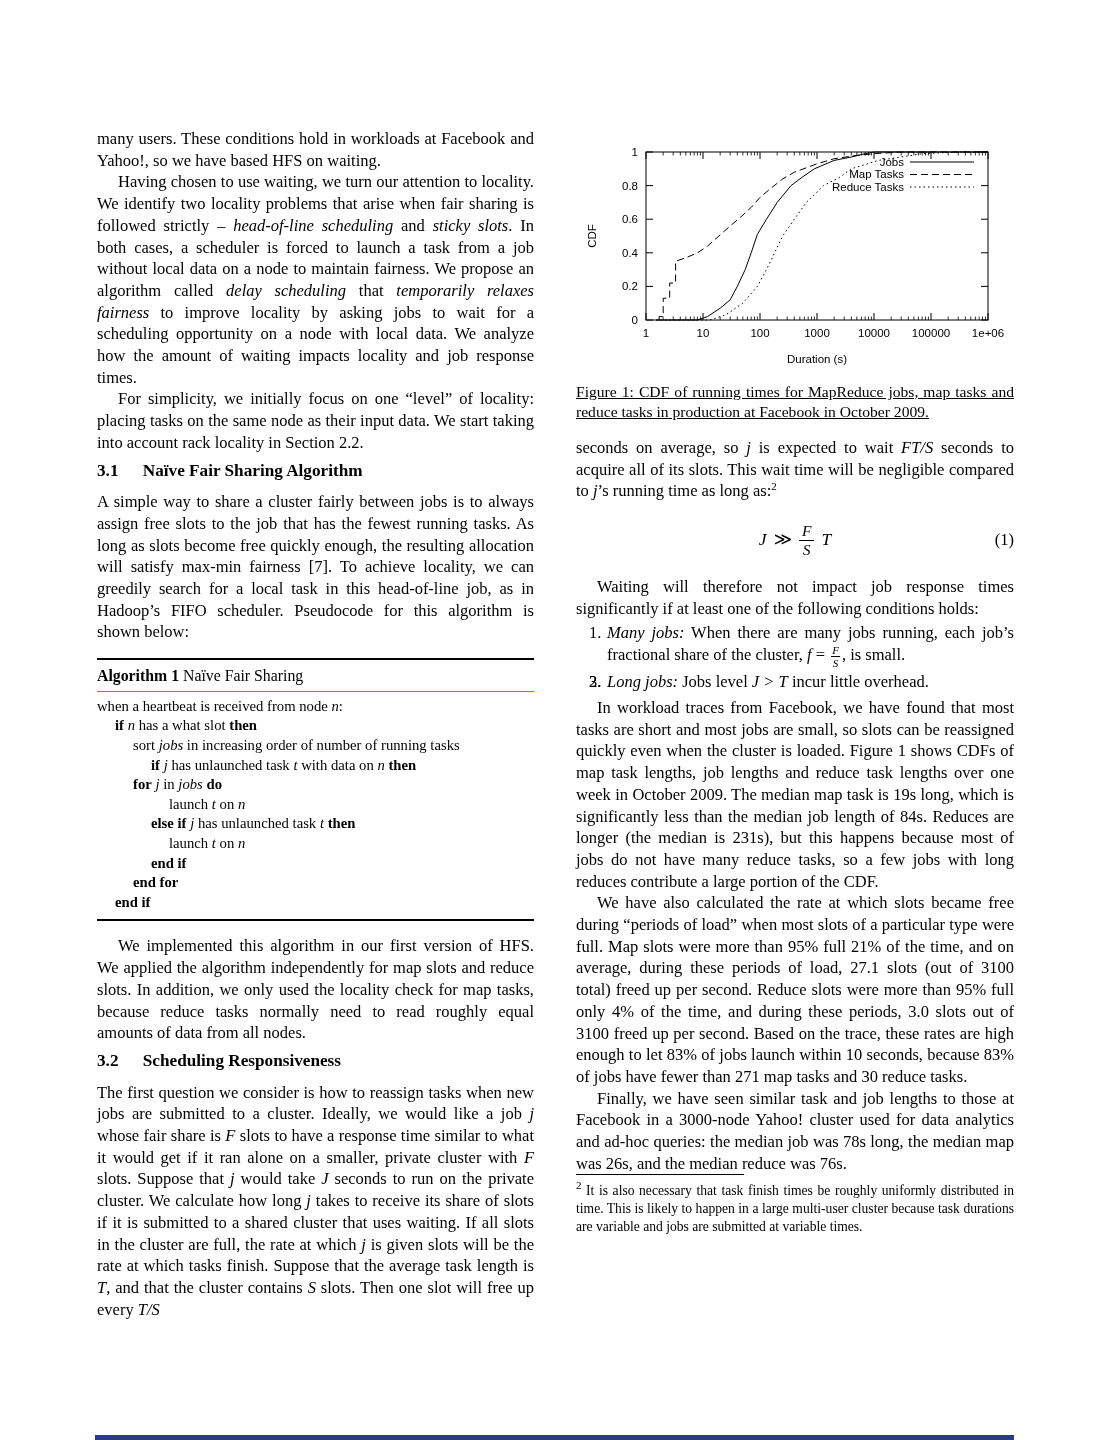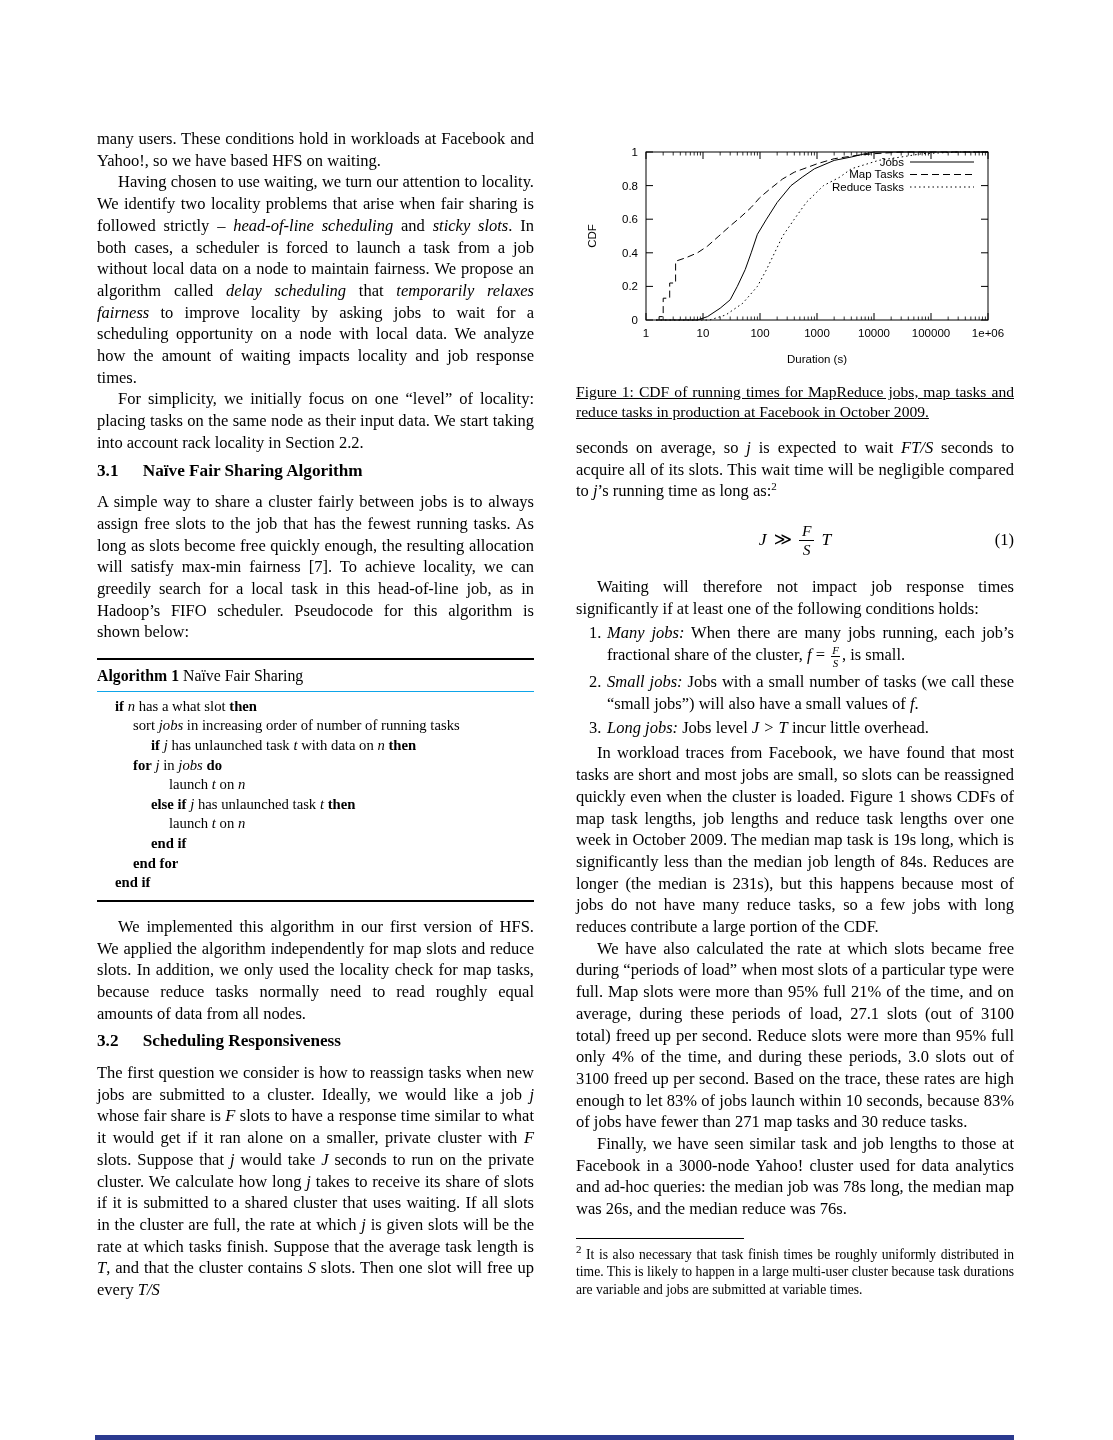--- a/index.html
+++ b/index.html
@@ -43,21 +43,21 @@
   .cond-list { margin:3px 0 4px; }
   .list-item { position:relative; padding-left:31px; margin:2px 0; text-align:justify; }
   .list-item .li-num { position:absolute; left:13px; }
 
   
   .figure { margin:0 0 8px 0; }
   .fig-caption { font-size:15.6px; line-height:20.6px; text-align:justify; margin:8px 0 14px;text-decoration:underline; }
   .tick { font-family:"Liberation Sans", sans-serif; font-size:11.5px; fill:#000; }
 
   
-  .footnote { margin-top:18px; font-size:13.6px; line-height:17.6px; text-align:justify; }
+  .footnote { font-size:13.6px; line-height:17.6px; text-align:justify; }
   .footnote-rule { width:168px; border-top:1px solid #000; margin-bottom:7px; }
 
   .bottom-bar { position:absolute; left:95px; width:919px; bottom:0; height:5px; }
 </style>
 </head>
 <body>
 
 <div class="col col-left">
 
   <p class="para"><span class="">many users. These conditions hold in workloads at Facebook and Yahoo!, so we have based HFS on waiting.</span></p>
@@ -67,20 +67,21 @@
   <div class="heading">
     <span class="h-num">3.1</span>
     <span>Naïve Fair Sharing Algorithm</span>
   </div>
 
   <p class="para"><span class="">A simple way to share a cluster fairly between jobs is to always assign free slots to the job that has the fewest running tasks. As long as slots become free quickly enough, the resulting allocation will satisfy max-min fairness [7]. To achieve locality, we can greedily search for a local task in this head-of-line job, as in Hadoop’s FIFO scheduler. Pseudocode for this algorithm is shown below:</span></p>
 
   <div class="algo">
     <div class="algo-header"><span class="bd">Algorithm 1</span><span class=""> Naïve Fair Sharing</span></div>
     <div class="algo-body">
+      <div class="algo-line" style="padding-left: 0px;"><span class="">when a heartbeat is received from node </span><span class="it">n</span><span class="">:</span></div>
       <div class="algo-line" style="padding-left: 18px;"><span class="bd">if</span><span class=""> </span><span class="it">n</span><span class=""> has a what slot </span><span class="bd">then</span></div>
       <div class="algo-line" style="padding-left: 36px;"><span class="">sort </span><span class="it">jobs</span><span class=""> in increasing order of number of running tasks</span></div>
       <div class="algo-line" style="padding-left: 54px;"><span class="bd">if</span><span class=""> </span><span class="it">j</span><span class=""> has unlaunched task </span><span class="it">t</span><span class=""> with data on </span><span class="it">n</span><span class=""> </span><span class="bd">then</span></div>
       <div class="algo-line" style="padding-left: 36px;"><span class="bd">for</span><span class=""> </span><span class="it">j</span><span class=""> in </span><span class="it">jobs</span><span class=""> </span><span class="bd">do</span></div>
       <div class="algo-line" style="padding-left: 72px;"><span class="">launch </span><span class="it">t</span><span class=""> on </span><span class="it">n</span></div>
       <div class="algo-line" style="padding-left: 54px;"><span class="bd">else if</span><span class=""> </span><span class="it">j</span><span class=""> has unlaunched task </span><span class="it">t</span><span class=""> </span><span class="bd">then</span></div>
       <div class="algo-line" style="padding-left: 72px;"><span class="">launch </span><span class="it">t</span><span class=""> on </span><span class="it">n</span></div>
       <div class="algo-line" style="padding-left: 54px;"><span class="bd">end if</span></div>
       <div class="algo-line" style="padding-left: 36px;"><span class="bd">end for</span></div>
       <div class="algo-line" style="padding-left: 18px;"><span class="bd">end if</span></div>
@@ -268,21 +269,20 @@
 
   <p class="para indent"><span class="">Waiting will therefore not impact job response times significantly if at least one of the following conditions holds:</span></p>
 
   <div class="cond-list">
     <div class="list-item">
       <span class="li-num">1.</span>
       <span><span class="it">Many jobs:</span><span class=""> When there are many jobs running, each job’s fractional share of the cluster, </span><span class="it">f</span><span class=""> = </span><span class="ifrac"><span class="ifrac-num">F</span><span class="ifrac-den">S</span></span><span class="">, is small.</span></span>
     </div>
     <div class="list-item">
       <span class="li-num">2.</span>
-      <span><span class="it">Small jobs:</span><span class=""> Jobs with a small number of tasks (we call these “small jobs”) will also have a small values of </span><span class="it">f</span><span class="">.</span></span>
     </div>
     <div class="list-item">
       <span class="li-num">3.</span>
       <span><span class="it">Long jobs:</span><span class=""> Jobs level </span><span class="it">J &gt; T</span><span class=""> incur little overhead.</span></span>
     </div>
   </div>
 
   <p class="para indent"><span class="">In workload traces from Facebook, we have found that most tasks are short and most jobs are small, so slots can be reassigned quickly even when the cluster is loaded. Figure 1 shows CDFs of map task lengths, job lengths and reduce task lengths over one week in October 2009. The median map task is 19s long, which is significantly less than the median job length of 84s. Reduces are longer (the median is 231s), but this happens because most of jobs do not have many reduce tasks, so a few jobs with long reduces contribute a large portion of the CDF.</span></p>
   <p class="para indent"><span class="">We have also calculated the rate at which slots became free during “periods of load” when most slots of a particular type were full. Map slots were more than 95% full 21% of the time, and on average, during these periods of load, 27.1 slots (out of 3100 total) freed up per second. Reduce slots were more than 95% full only 4% of the time, and during these periods, 3.0 slots out of 3100 freed up per second. Based on the trace, these rates are high enough to let 83% of jobs launch within 10 seconds, because 83% of jobs have fewer than 271 map tasks and 30 reduce tasks.</span></p>
   <p class="para indent"><span class="">Finally, we have seen similar task and job lengths to those at Facebook in a 3000-node Yahoo! cluster used for data analytics and ad-hoc queries: the median job was 78s long, the median map was 26s, and the median reduce was 76s.</span></p>

